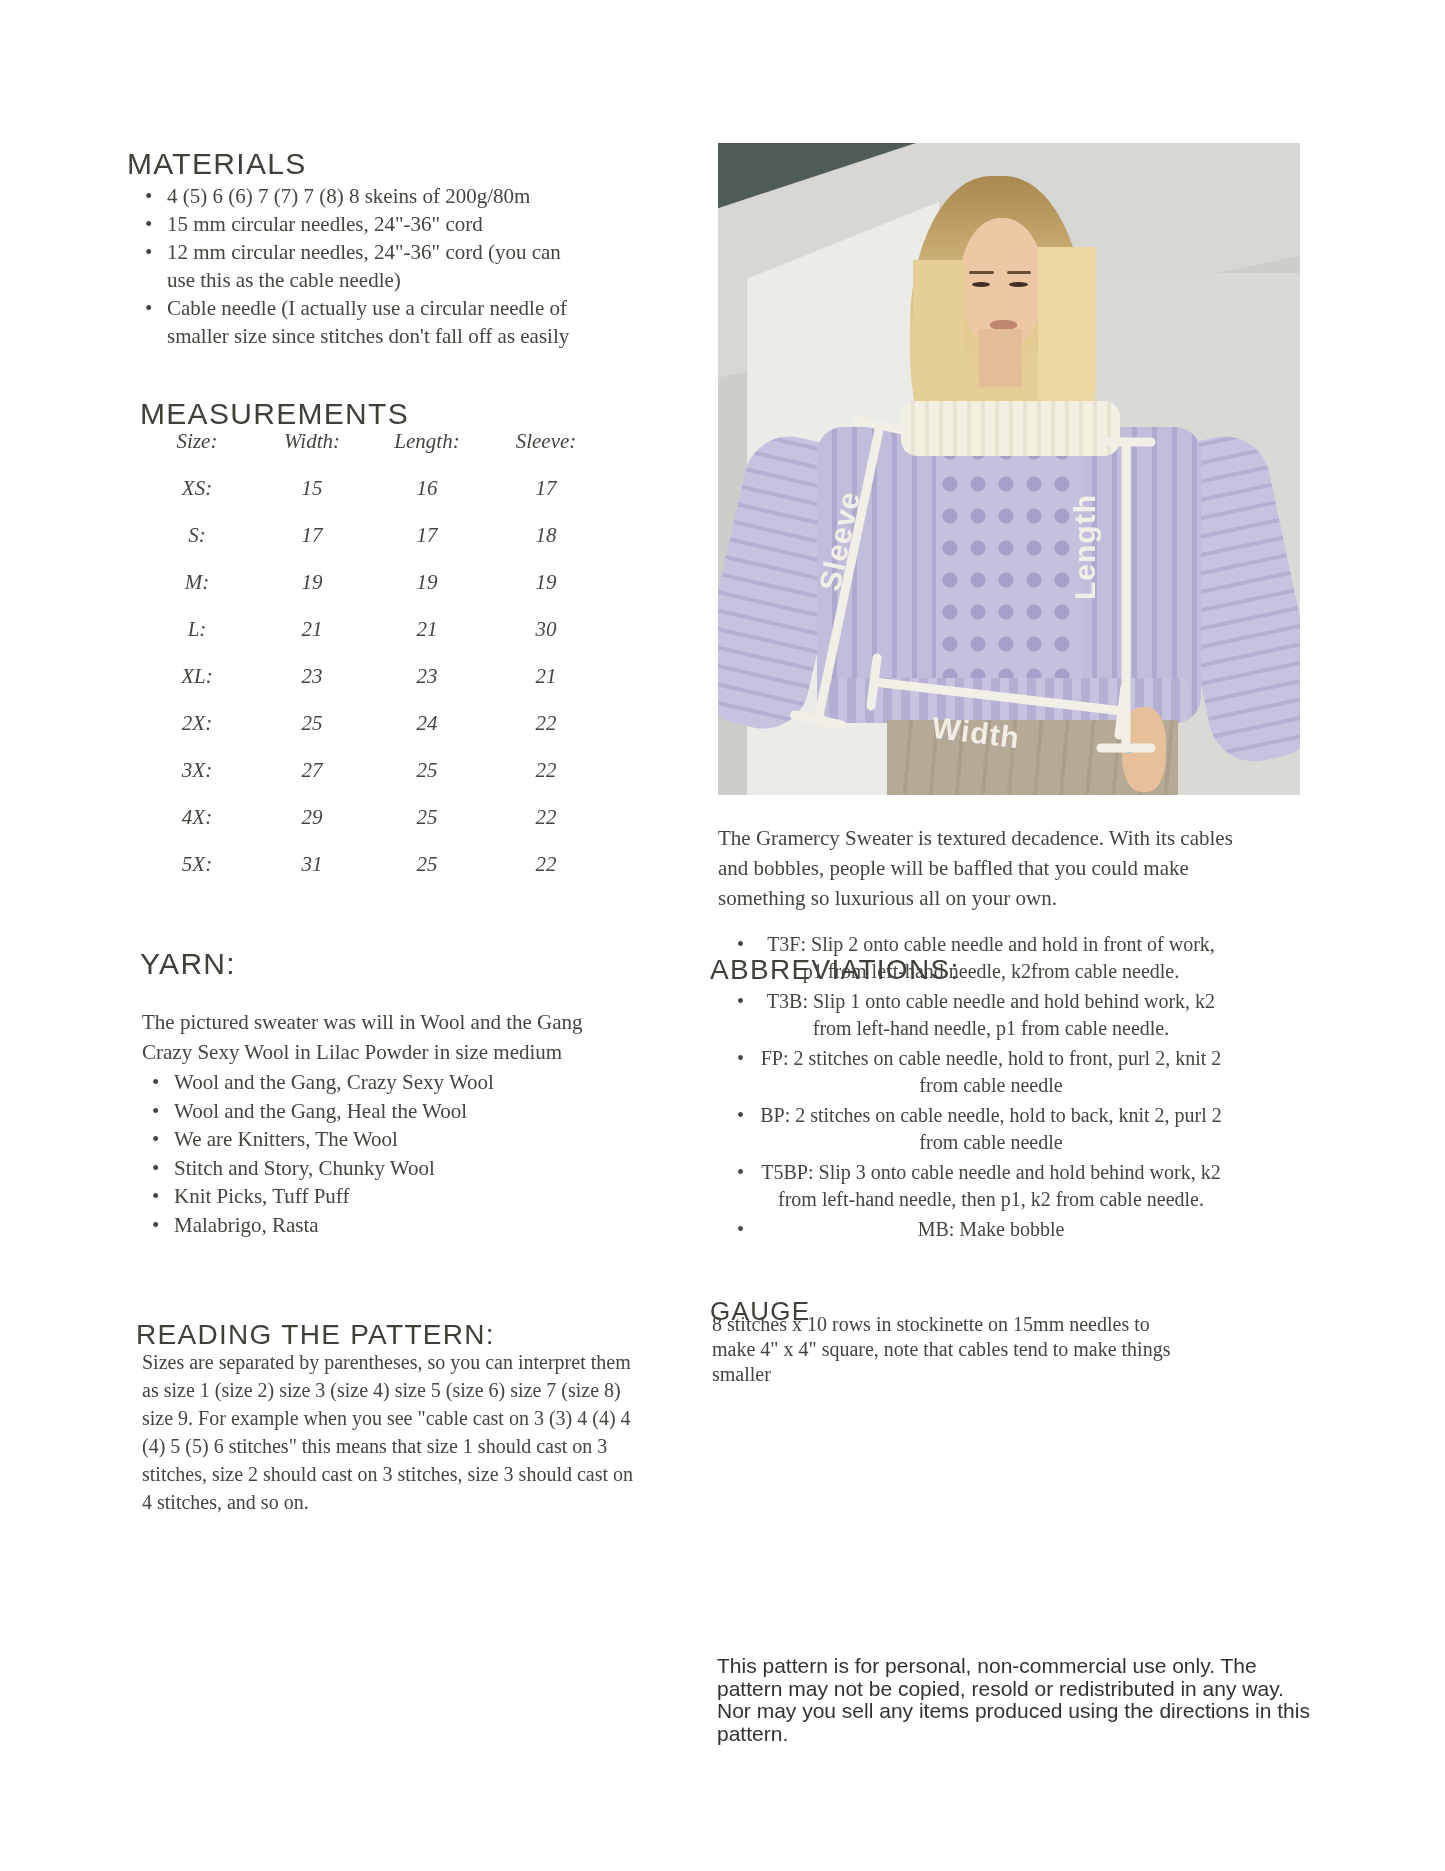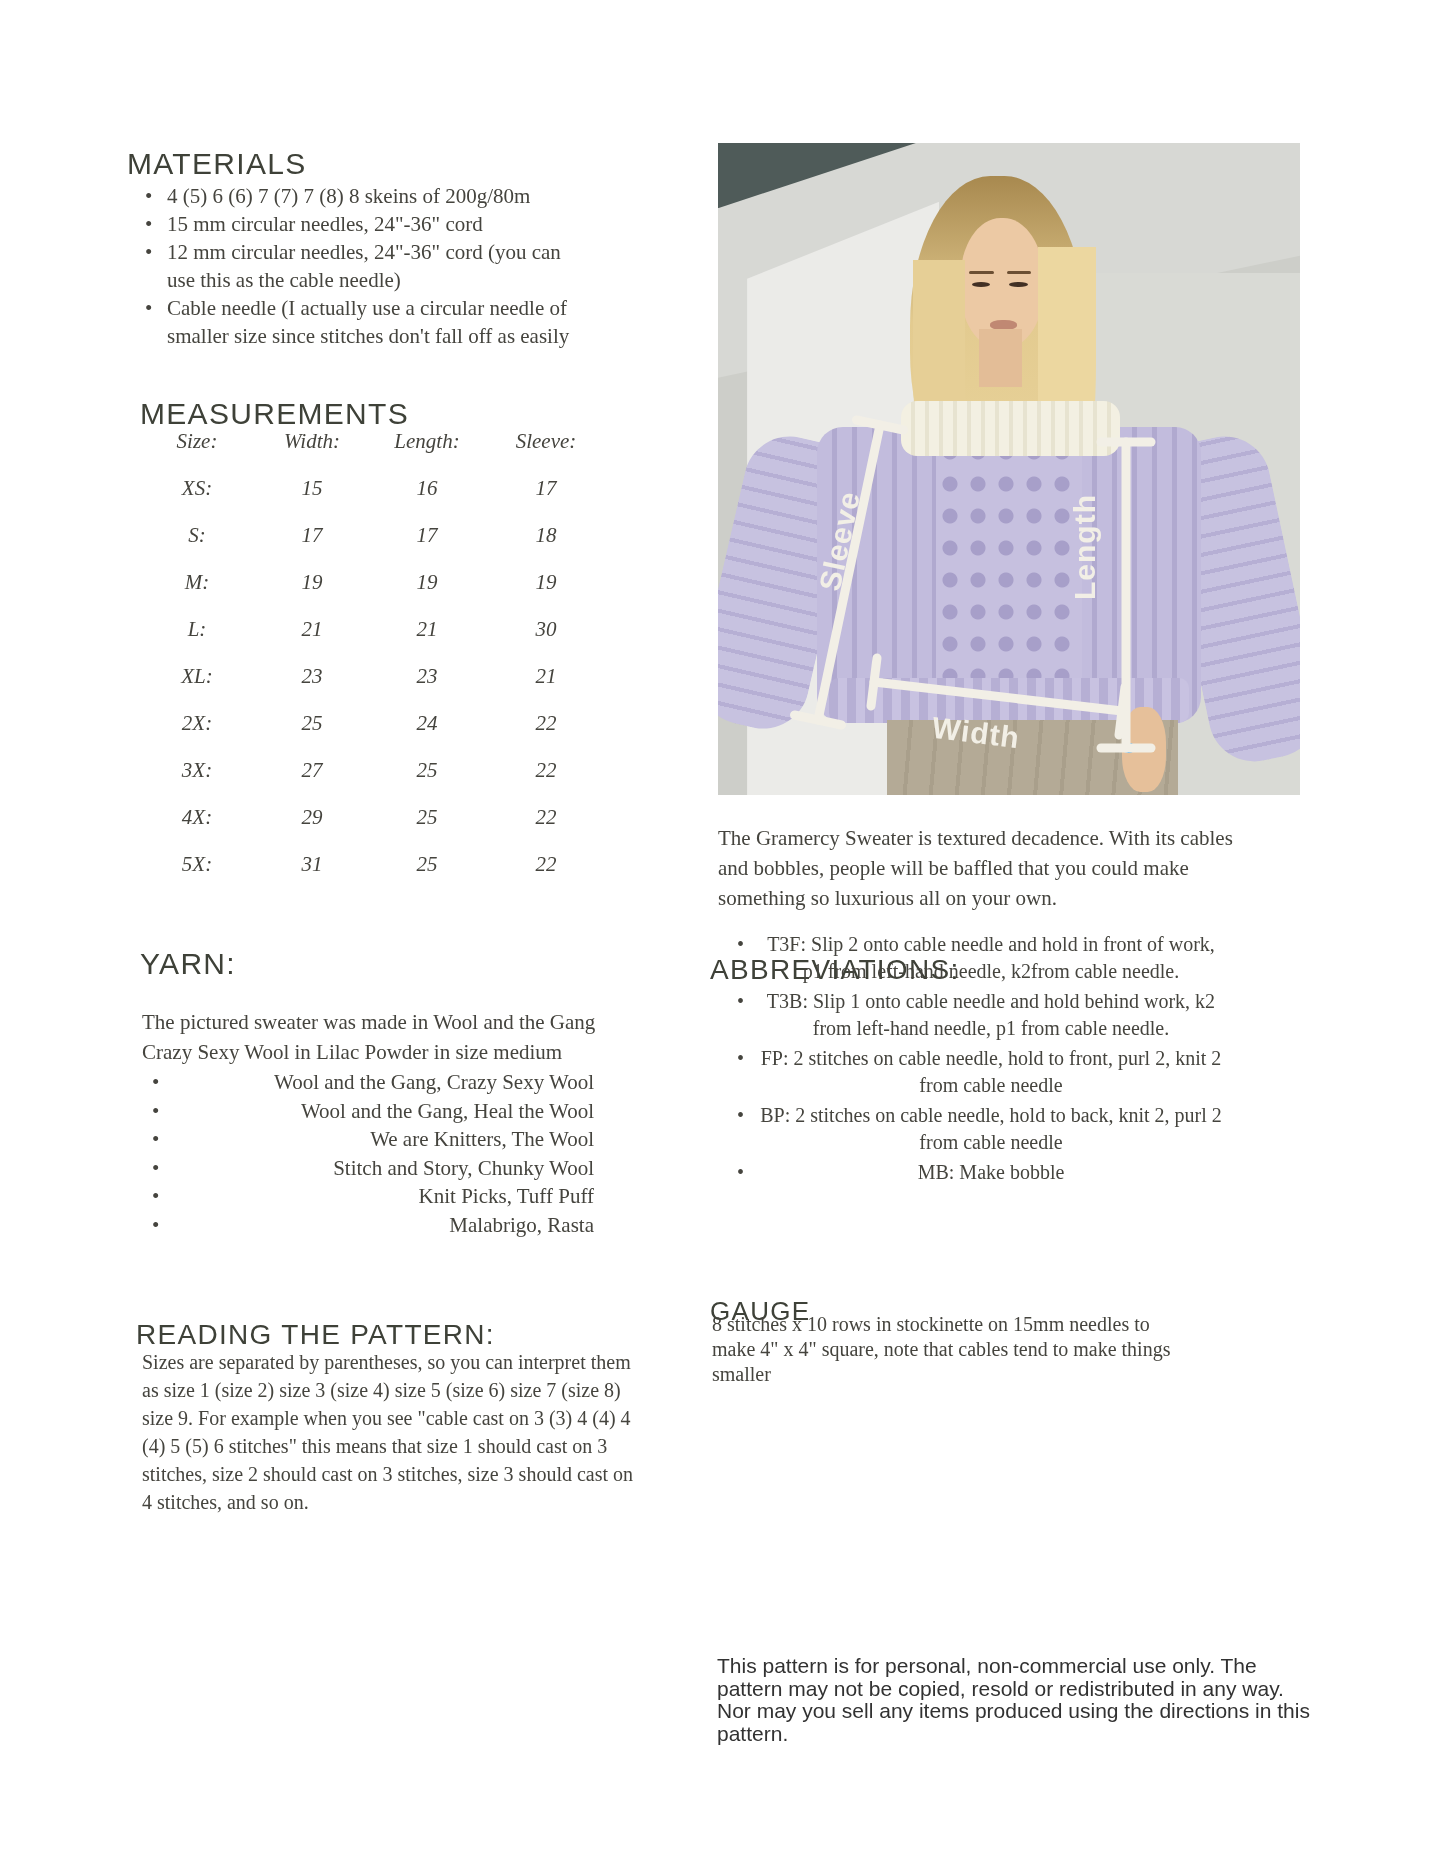--- a/index.html
+++ b/index.html
@@ -122,23 +122,23 @@
     <div class="cell">22</div>
 
     <div class="cell">5X:</div>
     <div class="cell">31</div>
     <div class="cell">25</div>
     <div class="cell">22</div>
   </div>
 
   <div class="abs h h1" style="left:140px;top:931px;">YARN:</div>
 
-  <div class="abs serif" style="left:142px;top:1007px;width:482px;">The pictured sweater was made in Wool and the Gang Crazy Sexy Wool in Lilac Powder in size medium</div>
-
-  <ul class="abs blist yarn-list" style="left:142px;top:1068px;text-align:right;">
+  <div class="abs serif" style="left:142px;top:1007px;width:482px;">The pictured sweater was will in Wool and the Gang Crazy Sexy Wool in Lilac Powder in size medium</div>
+
+  <ul class="abs blist yarn-list" style="left:142px;top:1068px;">
     <li>Wool and the Gang, Crazy Sexy Wool</li>
     <li>Wool and the Gang, Heal the Wool</li>
     <li>We are Knitters, The Wool</li>
     <li>Stitch and Story, Chunky Wool</li>
     <li>Knit Picks, Tuff Puff</li>
     <li>Malabrigo, Rasta</li>
   </ul>
 
   <div class="abs h h2" style="left:136px;top:1303px;">READING THE PATTERN:</div>
 
@@ -196,20 +196,21 @@
 
   <div class="abs serif" style="left:718px;top:823px;width:532px;">The Gramercy Sweater is textured decadence. With its cables and bobbles, people will be baffled that you could make something so luxurious all on your own.</div>
 
   <div class="abs h h2" style="left:710px;top:938px;">ABBREVIATIONS:</div>
 
   <ul class="abs blist abbr-list" style="left:727px;top:931px;text-align:center;">
     <li>T3F: Slip 2 onto cable needle and hold in front of work, p1 from left-hand needle, k2from cable needle.</li>
     <li>T3B: Slip 1 onto cable needle and hold behind work, k2 from left-hand needle, p1 from cable needle.</li>
     <li>FP: 2 stitches on cable needle, hold to front, purl 2, knit 2 from cable needle</li>
     <li>BP: 2 stitches on cable needle, hold to back, knit 2, purl 2 from cable needle</li>
+    <li>T5BP: Slip 3 onto cable needle and hold behind work, k2 from left-hand needle, then p1, k2 from cable needle.</li>
     <li>MB: Make bobble</li>
   </ul>
 
   <div class="abs h h3" style="left:710px;top:1280px;">GAUGE</div>
 
   <div class="abs" style="left:712px;top:1312px;width:472px;font-size:20px;line-height:25px;">8 stitches x 10 rows in stockinette on 15mm needles to make 4" x 4" square, note that cables tend to make things smaller</div>
 
   <div class="abs footer" style="left:717px;top:1655px;">This pattern is for personal, non-commercial use only. The pattern may not be copied, resold or redistributed in any way. Nor may you sell any items produced using the directions in this pattern.</div>
 
 </div>

